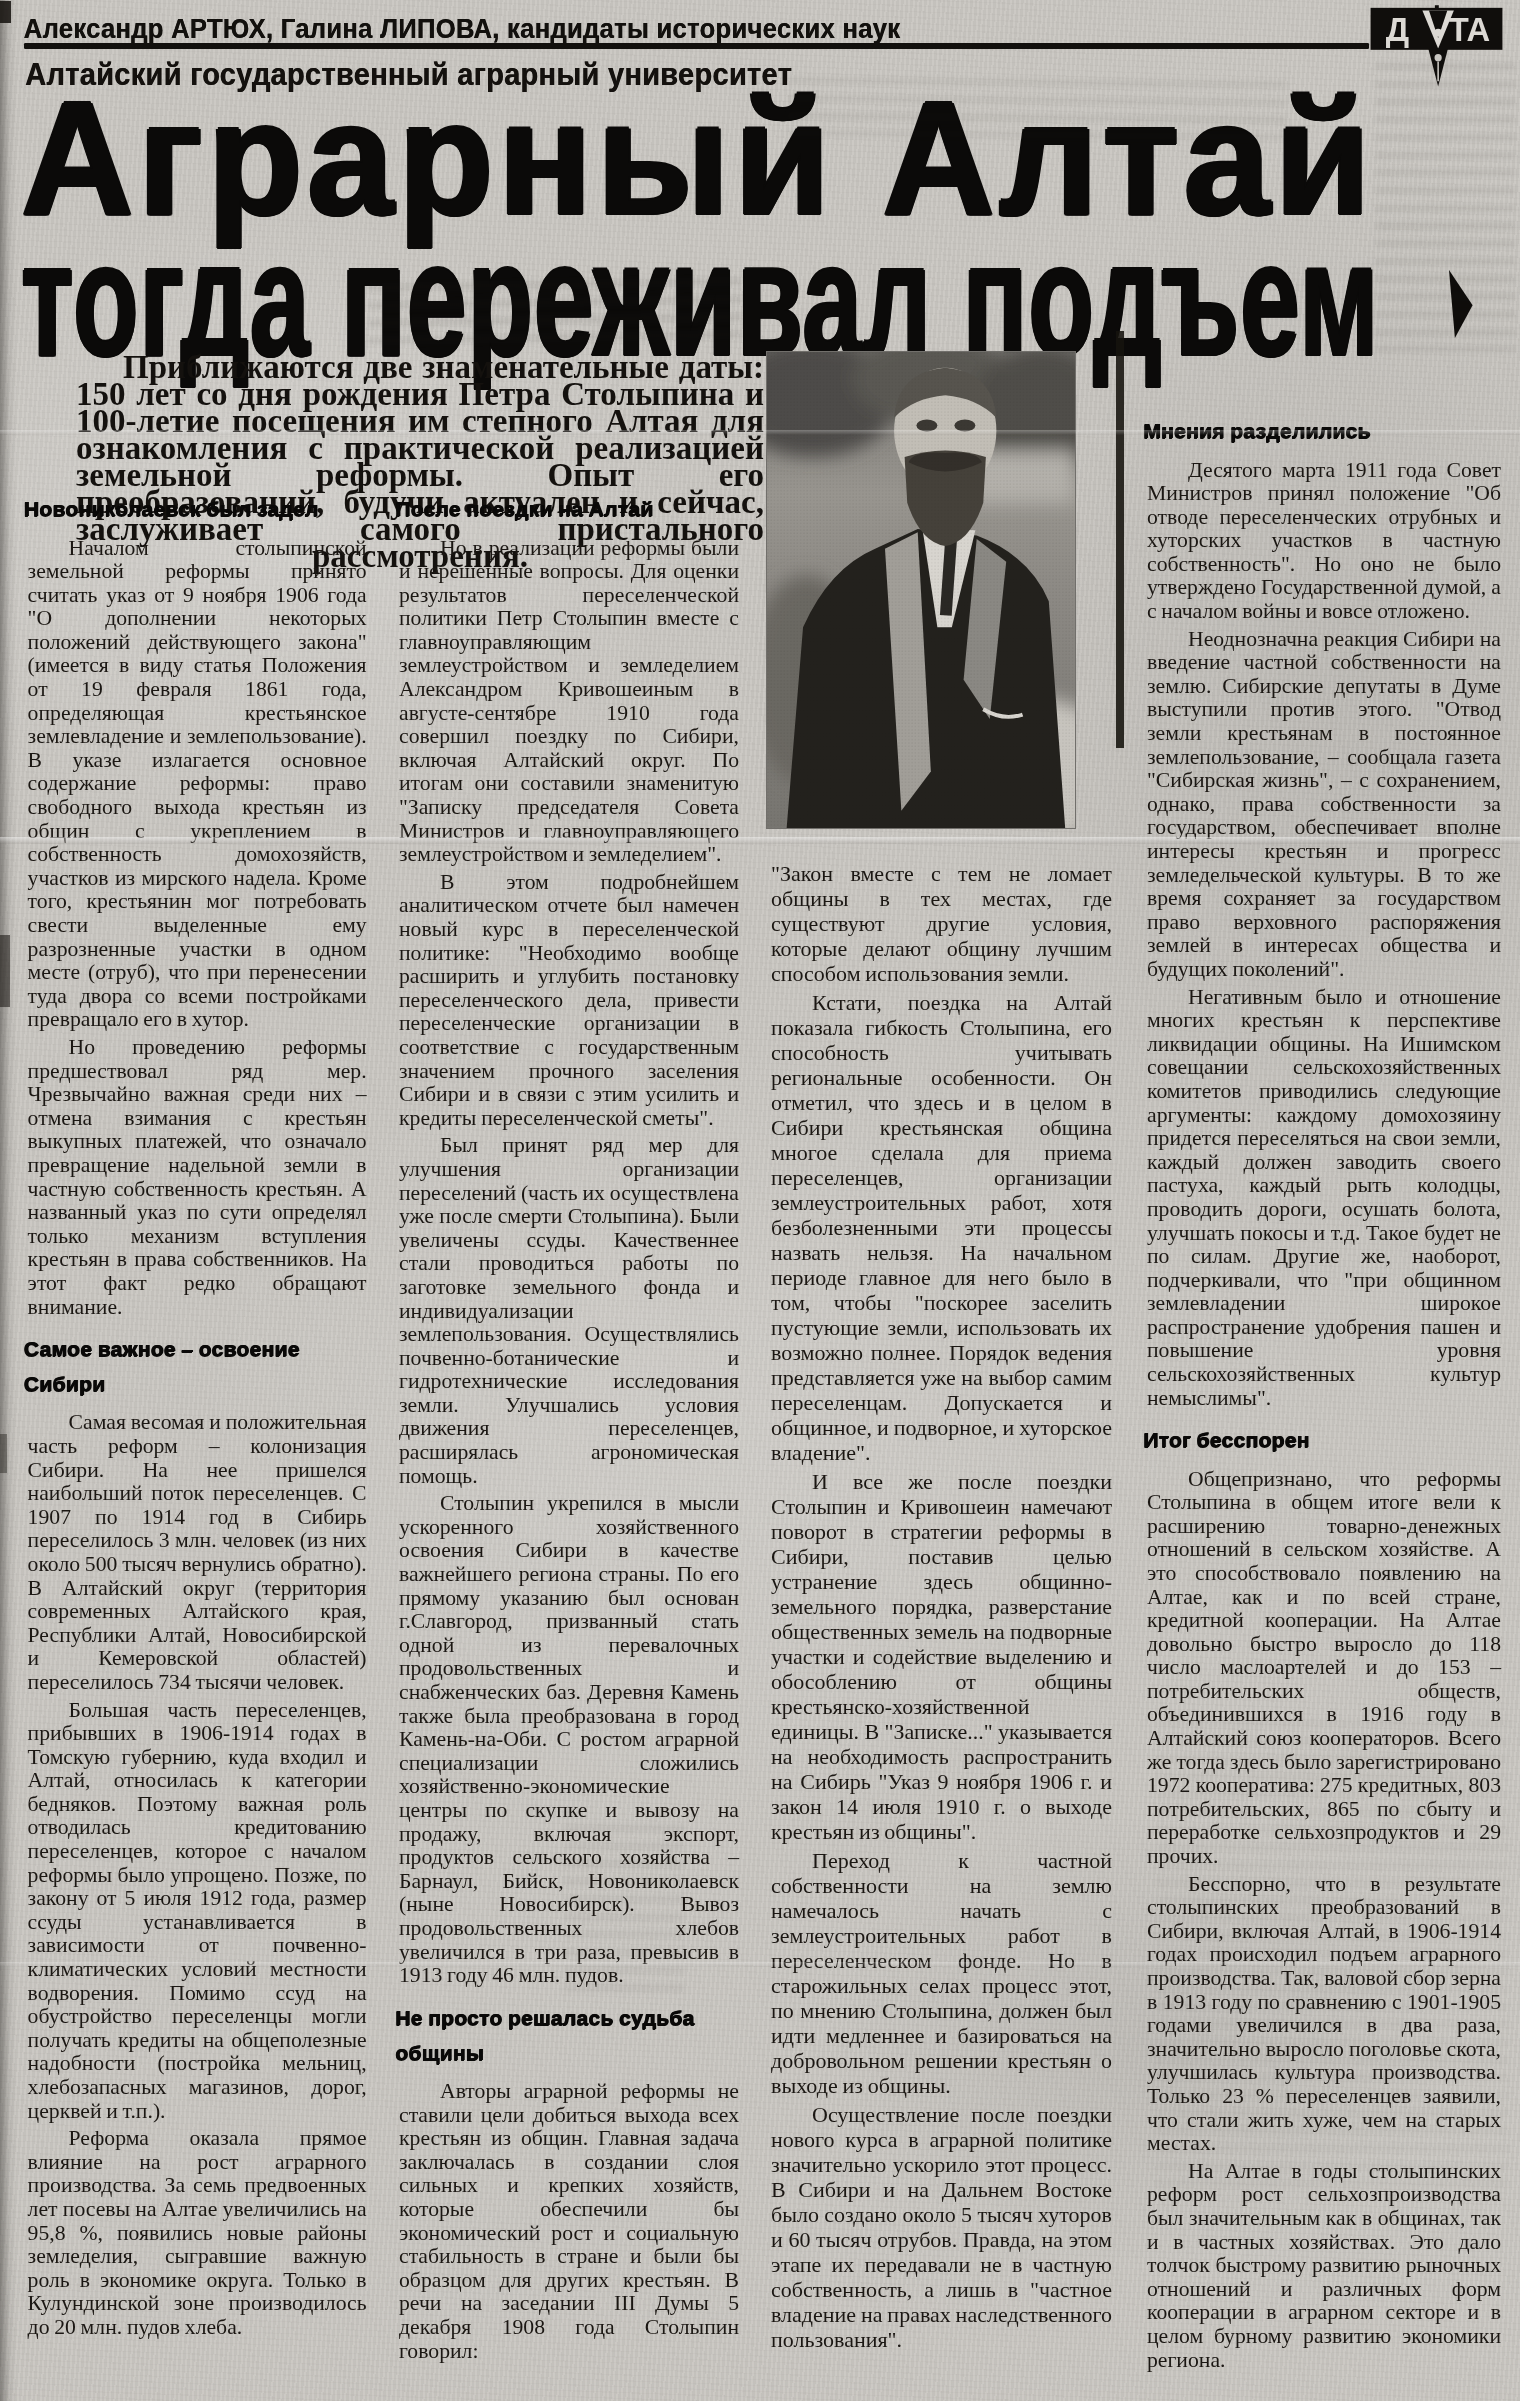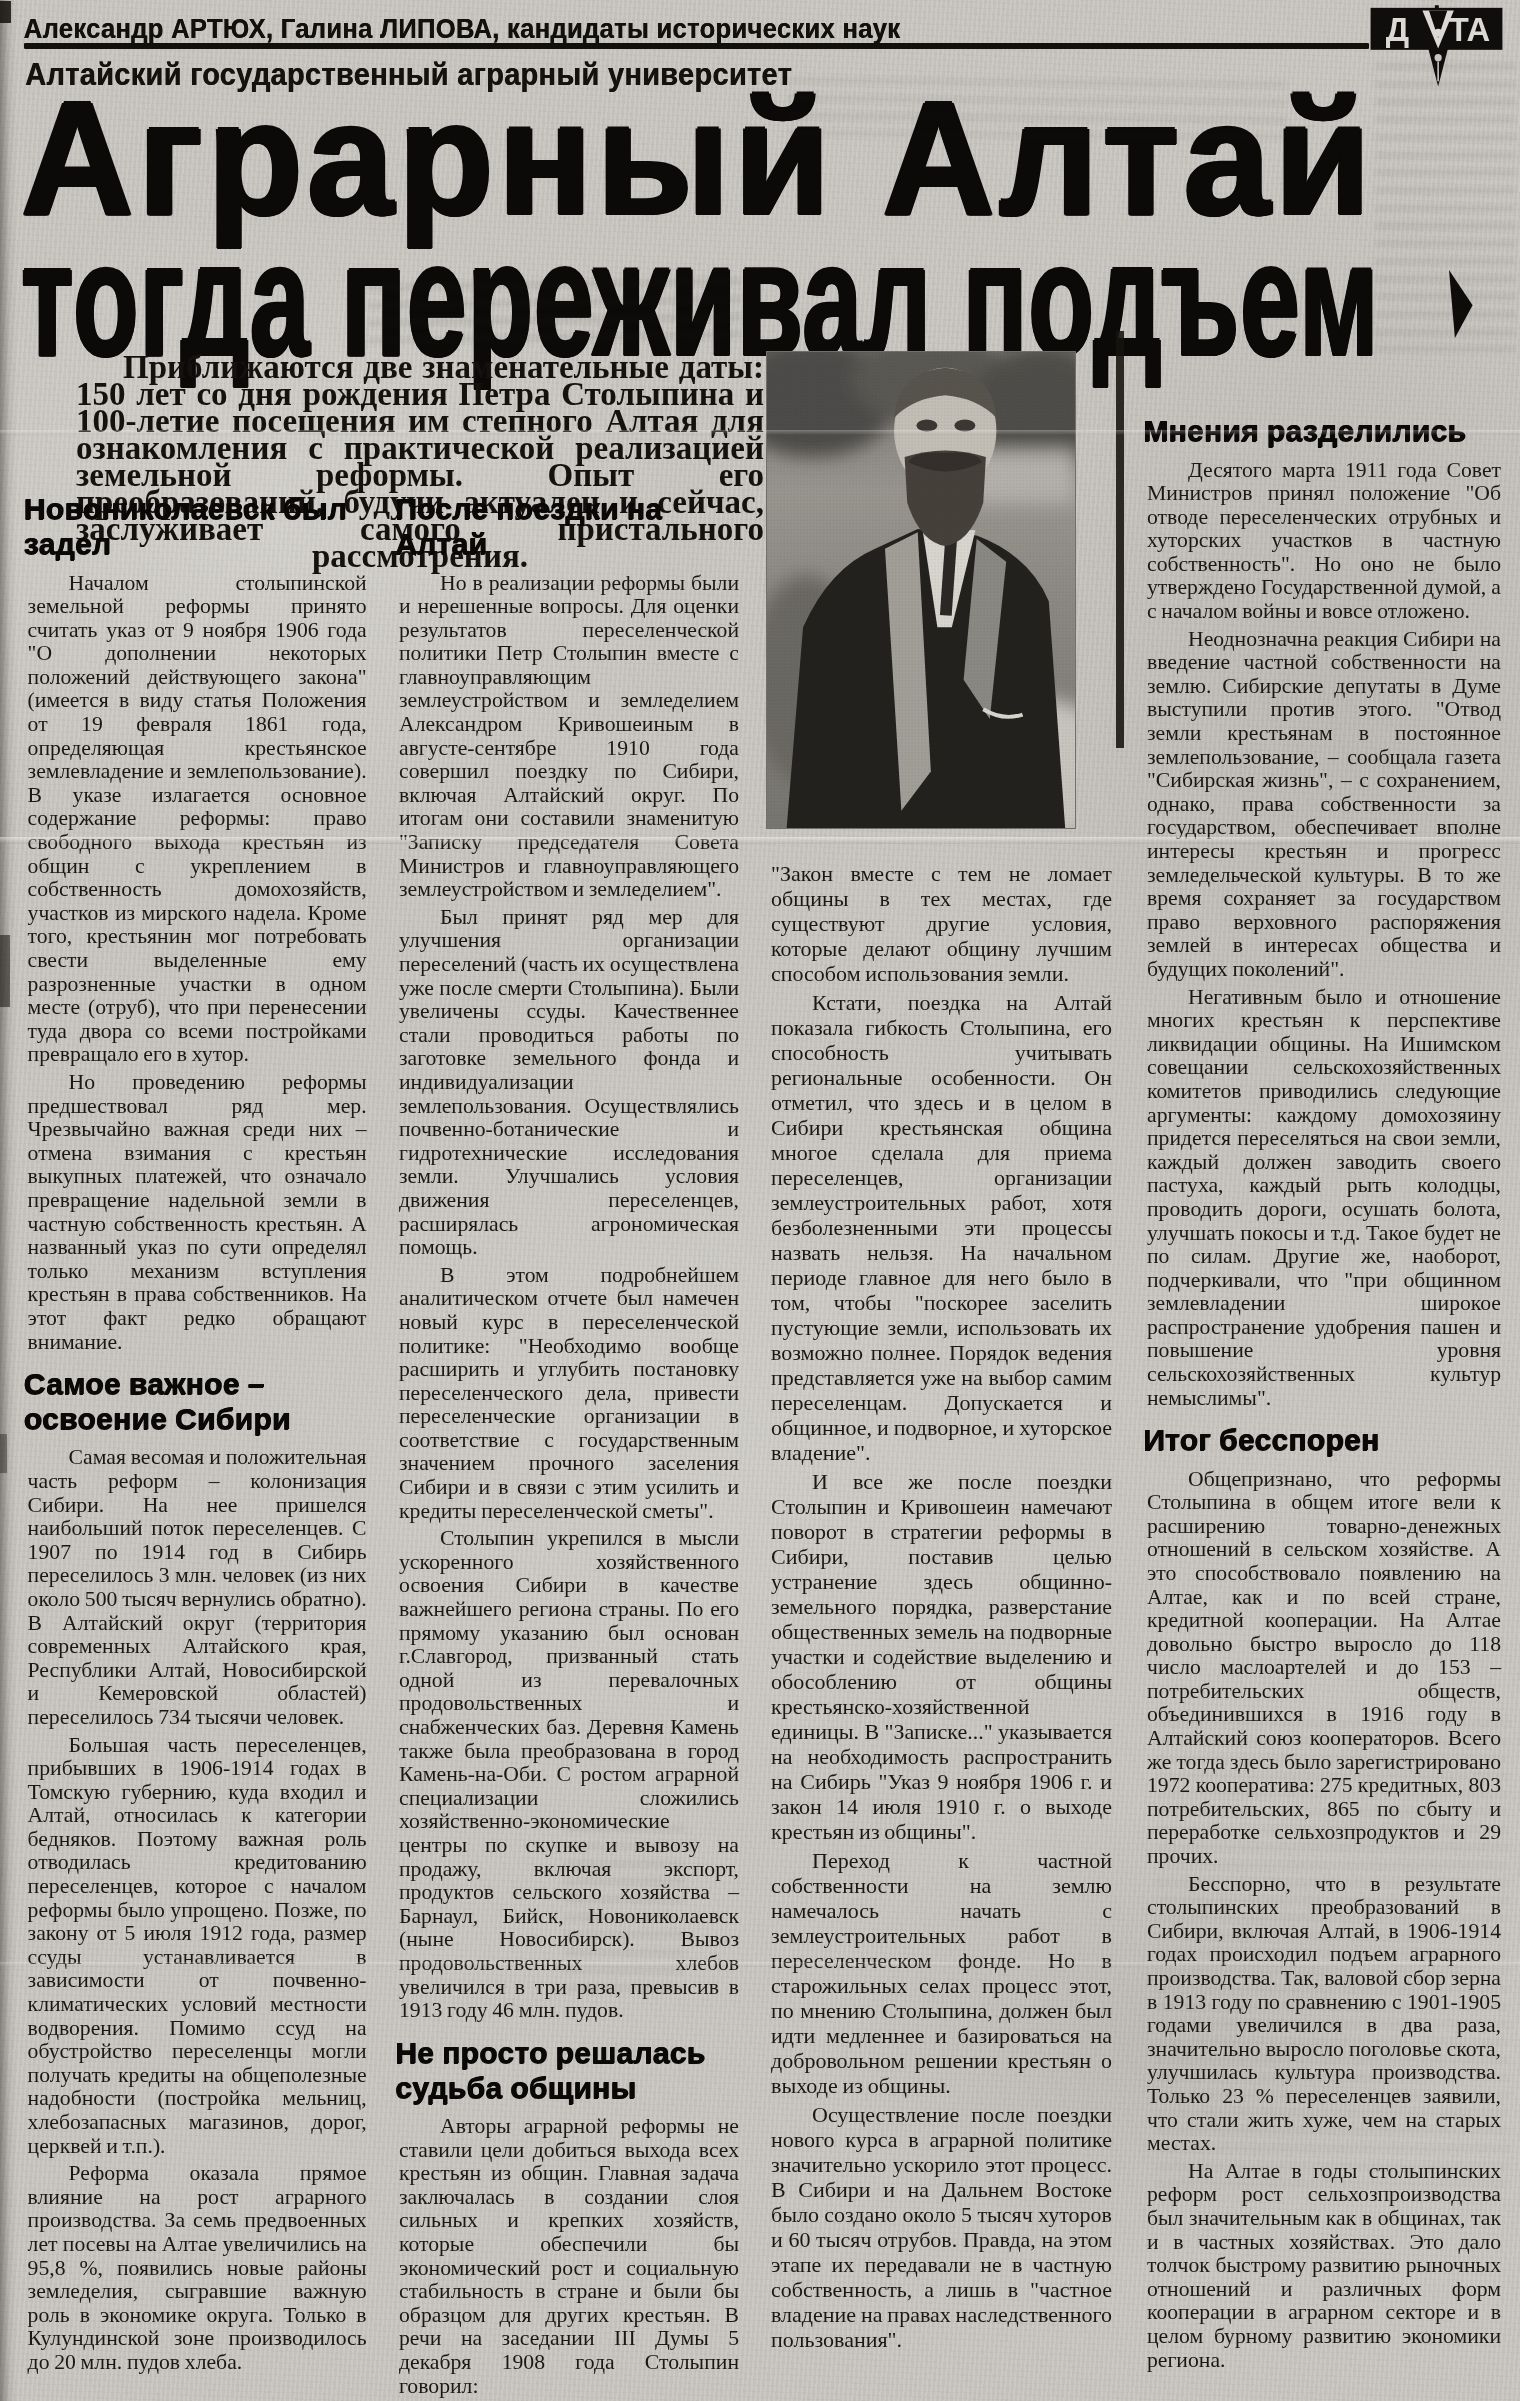--- a/index.html
+++ b/index.html
@@ -70,21 +70,21 @@
   
   .col{position:absolute;text-align:justify;font-size:21.7px;line-height:23.6px;color:#1b1713;word-spacing:-0.7px;}
   .col-1{left:23.6px;top:491px;width:347px;height:1907px;overflow:hidden;}
   .col-2{left:395px;top:491px;width:348px;height:1907px;overflow:hidden;}
   .col-3{left:767px;top:857px;width:349px;height:1542px;overflow:hidden;font-size:22px;line-height:25px;}
   .col-4{left:1143px;top:413px;width:362px;height:1982px;overflow:hidden;}
   .col p{margin:4px;text-indent:41px;}
   .col p.noindent{text-indent:0;}
   .col-heading{
     font-family:"Liberation Sans", sans-serif;font-weight:bold;
-    font-size:30px;line-height:35px;letter-spacing:0.3px;
+    font-size:21px;line-height:35px;letter-spacing:0.3px;
     color:#0a0908;text-align:left;text-indent:0;
     text-shadow:0.9px 0 currentColor, 0 0.5px currentColor;
     margin:11.8px 0 10.5px;
   }
   .col .col-heading:first-child{margin-top:0;}
 
   
   .photo{position:absolute;left:767px;top:352px;width:308px;height:476px;
     outline:0.7px solid #716f6b;box-shadow:inset 0 0 0 1.3px rgba(40,38,35,.35);}
   .divider-bar{position:absolute;left:1116px;top:331px;width:7.9px;height:417px;background:#16130e;opacity:.88;}
@@ -174,22 +174,22 @@
     <p>Началом столыпинской земельной реформы принято считать указ от 9 ноября 1906 года "О дополнении некоторых положений действующего закона" (имеется в виду статья Положения от 19 февраля 1861 года, определяющая крестьянское землевладение и землепользование). В указе излагается основное содержание реформы: право свободного выхода крестьян из общин с укреплением в собственность домохозяйств, участков из мирского надела. Кроме того, крестьянин мог потребовать свести выделенные ему разрозненные участки в одном месте (отруб), что при перенесении туда двора со всеми постройками превращало его в хутор.</p>
     <p>Но проведению реформы предшествовал ряд мер. Чрезвычайно важная среди них – отмена взимания с крестьян выкупных платежей, что означало превращение надельной земли в частную собственность крестьян. А названный указ по сути определял только механизм вступления крестьян в права собственников. На этот факт редко обращают внимание.</p>
     <h2 class="col-heading">Самое важное – освоение Сибири</h2>
     <p>Самая весомая и положительная часть реформ – колонизация Сибири. На нее пришелся наибольший поток переселенцев. С 1907 по 1914 год в Сибирь переселилось 3 млн. человек (из них около 500 тысяч вернулись обратно). В Алтайский округ (территория современных Алтайского края, Республики Алтай, Новосибирской и Кемеровской областей) переселилось 734 тысячи человек.</p>
     <p>Большая часть переселенцев, прибывших в 1906-1914 годах в Томскую губернию, куда входил и Алтай, относилась к категории бедняков. Поэтому важная роль отводилась кредитованию переселенцев, которое с началом реформы было упрощено. Позже, по закону от 5 июля 1912 года, размер ссуды устанавливается в зависимости от почвенно-климатических условий местности водворения. Помимо ссуд на обустройство переселенцы могли получать кредиты на общеполезные надобности (постройка мельниц, хлебозапасных магазинов, дорог, церквей и т.п.).</p>
     <p>Реформа оказала прямое влияние на рост аграрного производства. За семь предвоенных лет посевы на Алтае увеличились на 95,8 %, появились новые районы земледелия, сыгравшие важную роль в экономике округа. Только в Кулундинской зоне производилось до 20 млн. пудов хлеба.</p>
   </div>
 <div class="col col-2">
     <h2 class="col-heading">После поездки на Алтай</h2>
     <p>Но в реализации реформы были и нерешенные вопросы. Для оценки результатов переселенческой политики Петр Столыпин вместе с главноуправляющим землеустройством и земледелием Александром Кривошеиным в августе-сентябре 1910 года совершил поездку по Сибири, включая Алтайский округ. По итогам они составили знаменитую "Записку председателя Совета Министров и главноуправляющего землеустройством и земледелием".</p>
+    <p>В этом подробнейшем аналитическом отчете был намечен новый курс в переселенческой политике: "Необходимо вообще расширить и углубить постановку переселенческого дела, привести переселенческие организации в соответствие с государственным значением прочного заселения Сибири и в связи с этим усилить и кредиты переселенческой сметы".</p>
     <p>Был принят ряд мер для улучшения организации переселений (часть их осуществлена уже после смерти Столыпина). Были увеличены ссуды. Качественнее стали проводиться работы по заготовке земельного фонда и индивидуализации землепользования. Осуществлялись почвенно-ботанические и гидротехнические исследования земли. Улучшались условия движения переселенцев, расширялась агрономическая помощь.</p>
-    <p>В этом подробнейшем аналитическом отчете был намечен новый курс в переселенческой политике: "Необходимо вообще расширить и углубить постановку переселенческого дела, привести переселенческие организации в соответствие с государственным значением прочного заселения Сибири и в связи с этим усилить и кредиты переселенческой сметы".</p>
     <p>Столыпин укрепился в мысли ускоренного хозяйственного освоения Сибири в качестве важнейшего региона страны. По его прямому указанию был основан г.Славгород, призванный стать одной из перевалочных продовольственных и снабженческих баз. Деревня Камень также была преобразована в город Камень-на-Оби. С ростом аграрной специализации сложились хозяйственно-экономические центры по скупке и вывозу на продажу, включая экспорт, продуктов сельского хозяйства – Барнаул, Бийск, Новониколаевск (ныне Новосибирск). Вывоз продовольственных хлебов увеличился в три раза, превысив в 1913 году 46 млн. пудов.</p>
     <h2 class="col-heading">Не просто решалась судьба общины</h2>
     <p>Авторы аграрной реформы не ставили цели добиться выхода всех крестьян из общин. Главная задача заключалась в создании слоя сильных и крепких хозяйств, которые обеспечили бы экономический рост и социальную стабильность в стране и были бы образцом для других крестьян. В речи на заседании III Думы 5 декабря 1908 года Столыпин говорил:</p>
   </div>
 <div class="col col-3">
     <p class="noindent">"Закон вместе с тем не ломает общины в тех местах, где существуют другие условия, которые делают общину лучшим способом использования земли.</p>
     <p>Кстати, поездка на Алтай показала гибкость Столыпина, его способность учитывать региональные особенности. Он отметил, что здесь и в целом в Сибири крестьянская община многое сделала для приема переселенцев, организации землеустроительных работ, хотя безболезненными эти процессы назвать нельзя. На начальном периоде главное для него было в том, чтобы "поскорее заселить пустующие земли, использовать их возможно полнее. Порядок ведения представляется уже на выбор самим переселенцам. Допускается и общинное, и подворное, и хуторское владение".</p>
     <p>И все же после поездки Столыпин и Кривошеин намечают поворот в стратегии реформы в Сибири, поставив целью устранение здесь общинно-земельного порядка, разверстание общественных земель на подворные участки и содействие выделению и обособлению от общины крестьянско-хозяйственной единицы. В "Записке..." указывается на необходимость распространить на Сибирь "Указ 9 ноября 1906 г. и закон 14 июля 1910 г. о выходе крестьян из общины".</p>
     <p>Переход к частной собственности на землю намечалось начать с землеустроительных работ в переселенческом фонде. Но в старожильных селах процесс этот, по мнению Столыпина, должен был идти медленнее и базироваться на добровольном решении крестьян о выходе из общины.</p>
     <p>Осуществление после поездки нового курса в аграрной политике значительно ускорило этот процесс. В Сибири и на Дальнем Востоке было создано около 5 тысяч хуторов и 60 тысяч отрубов. Правда, на этом этапе их передавали не в частную собственность, а лишь в "частное владение на правах наследственного пользования".</p>

